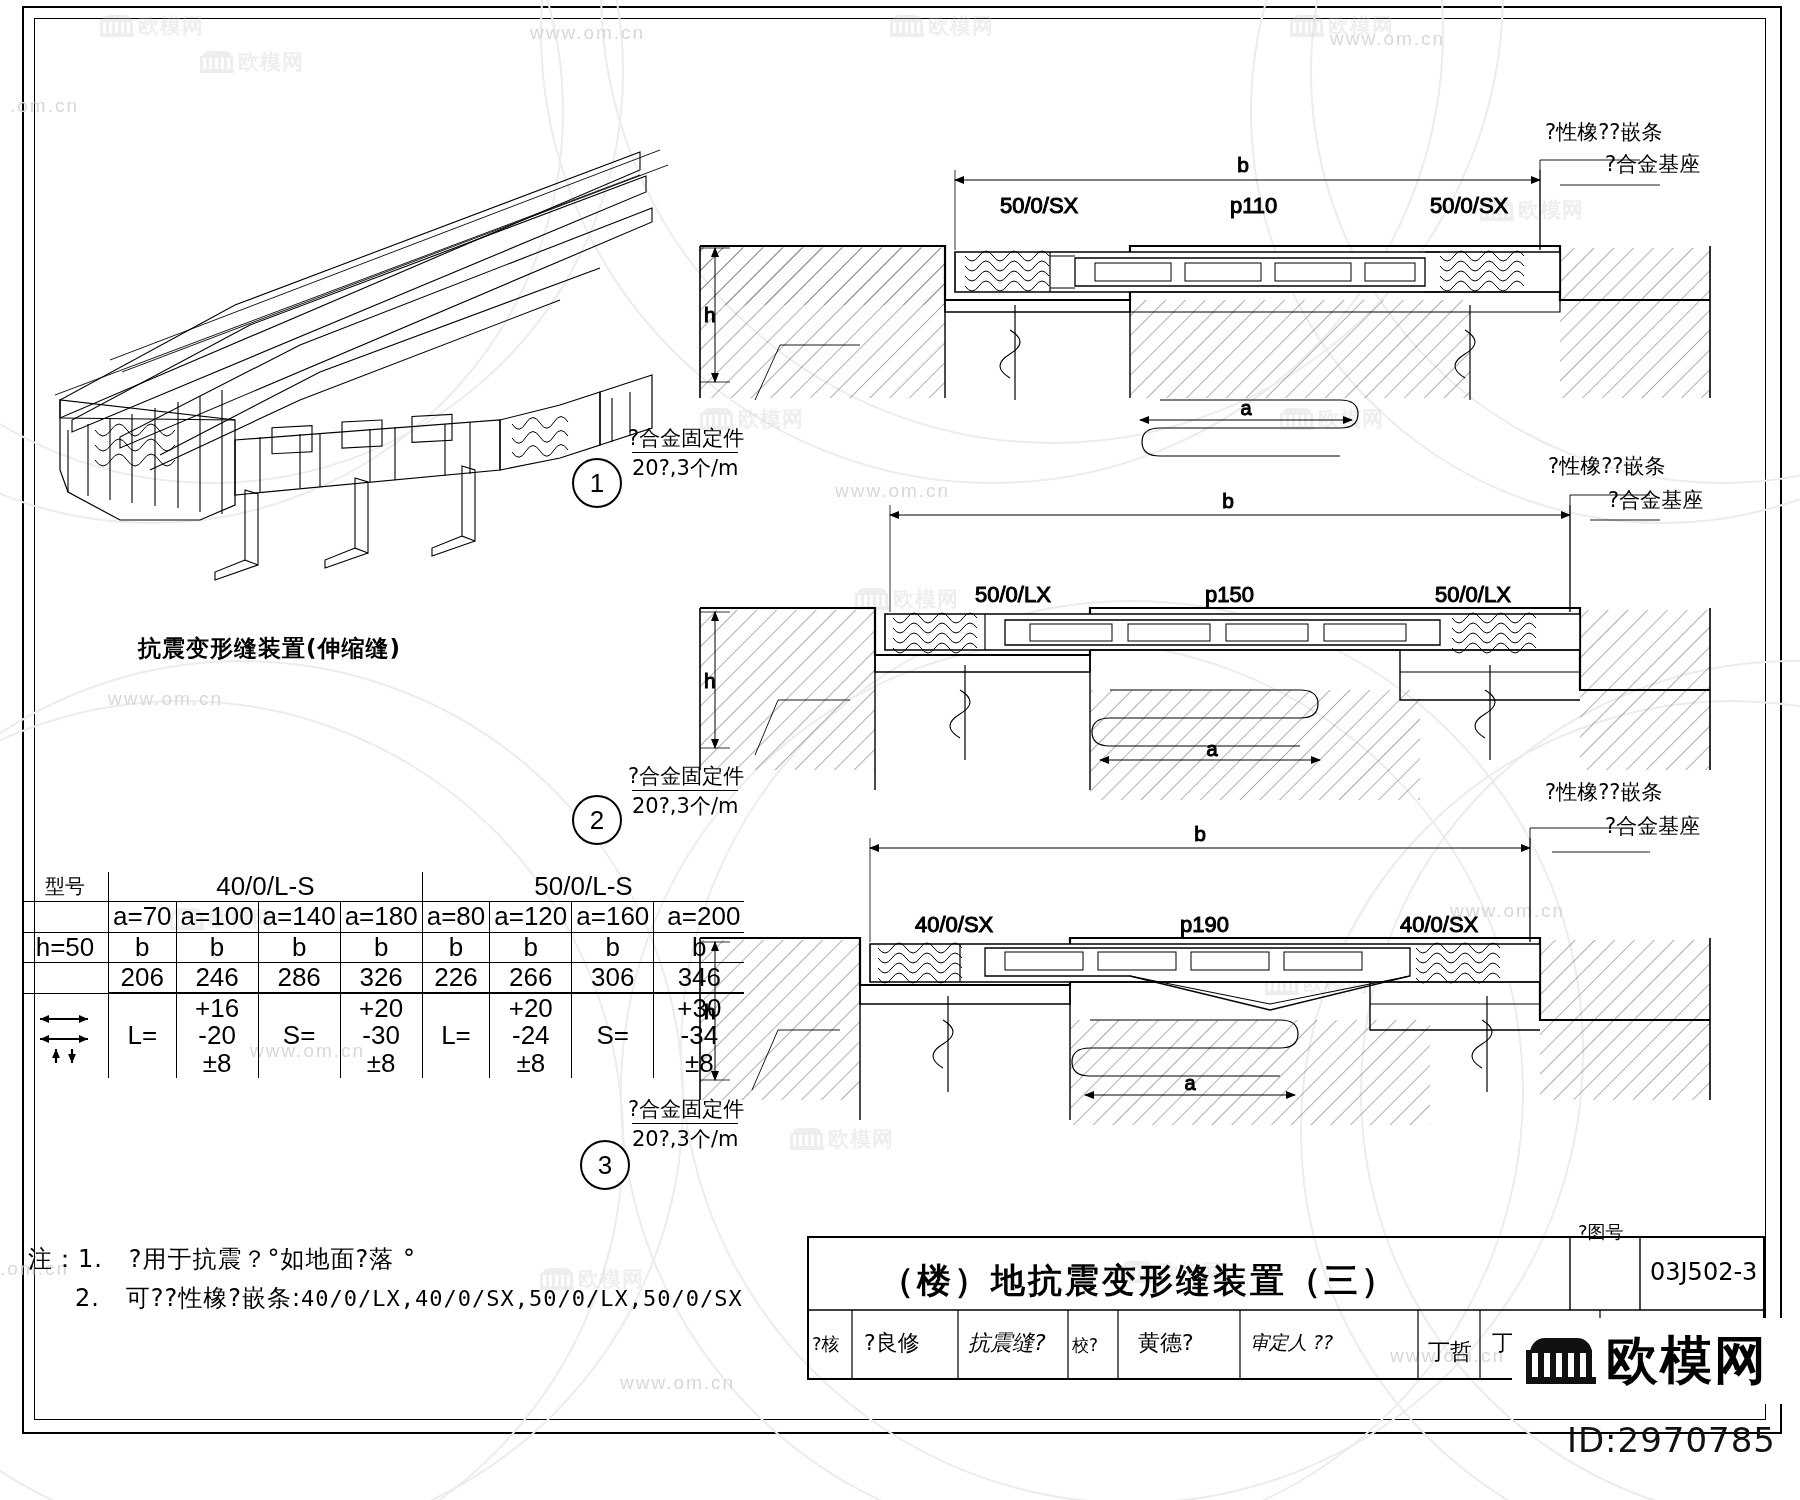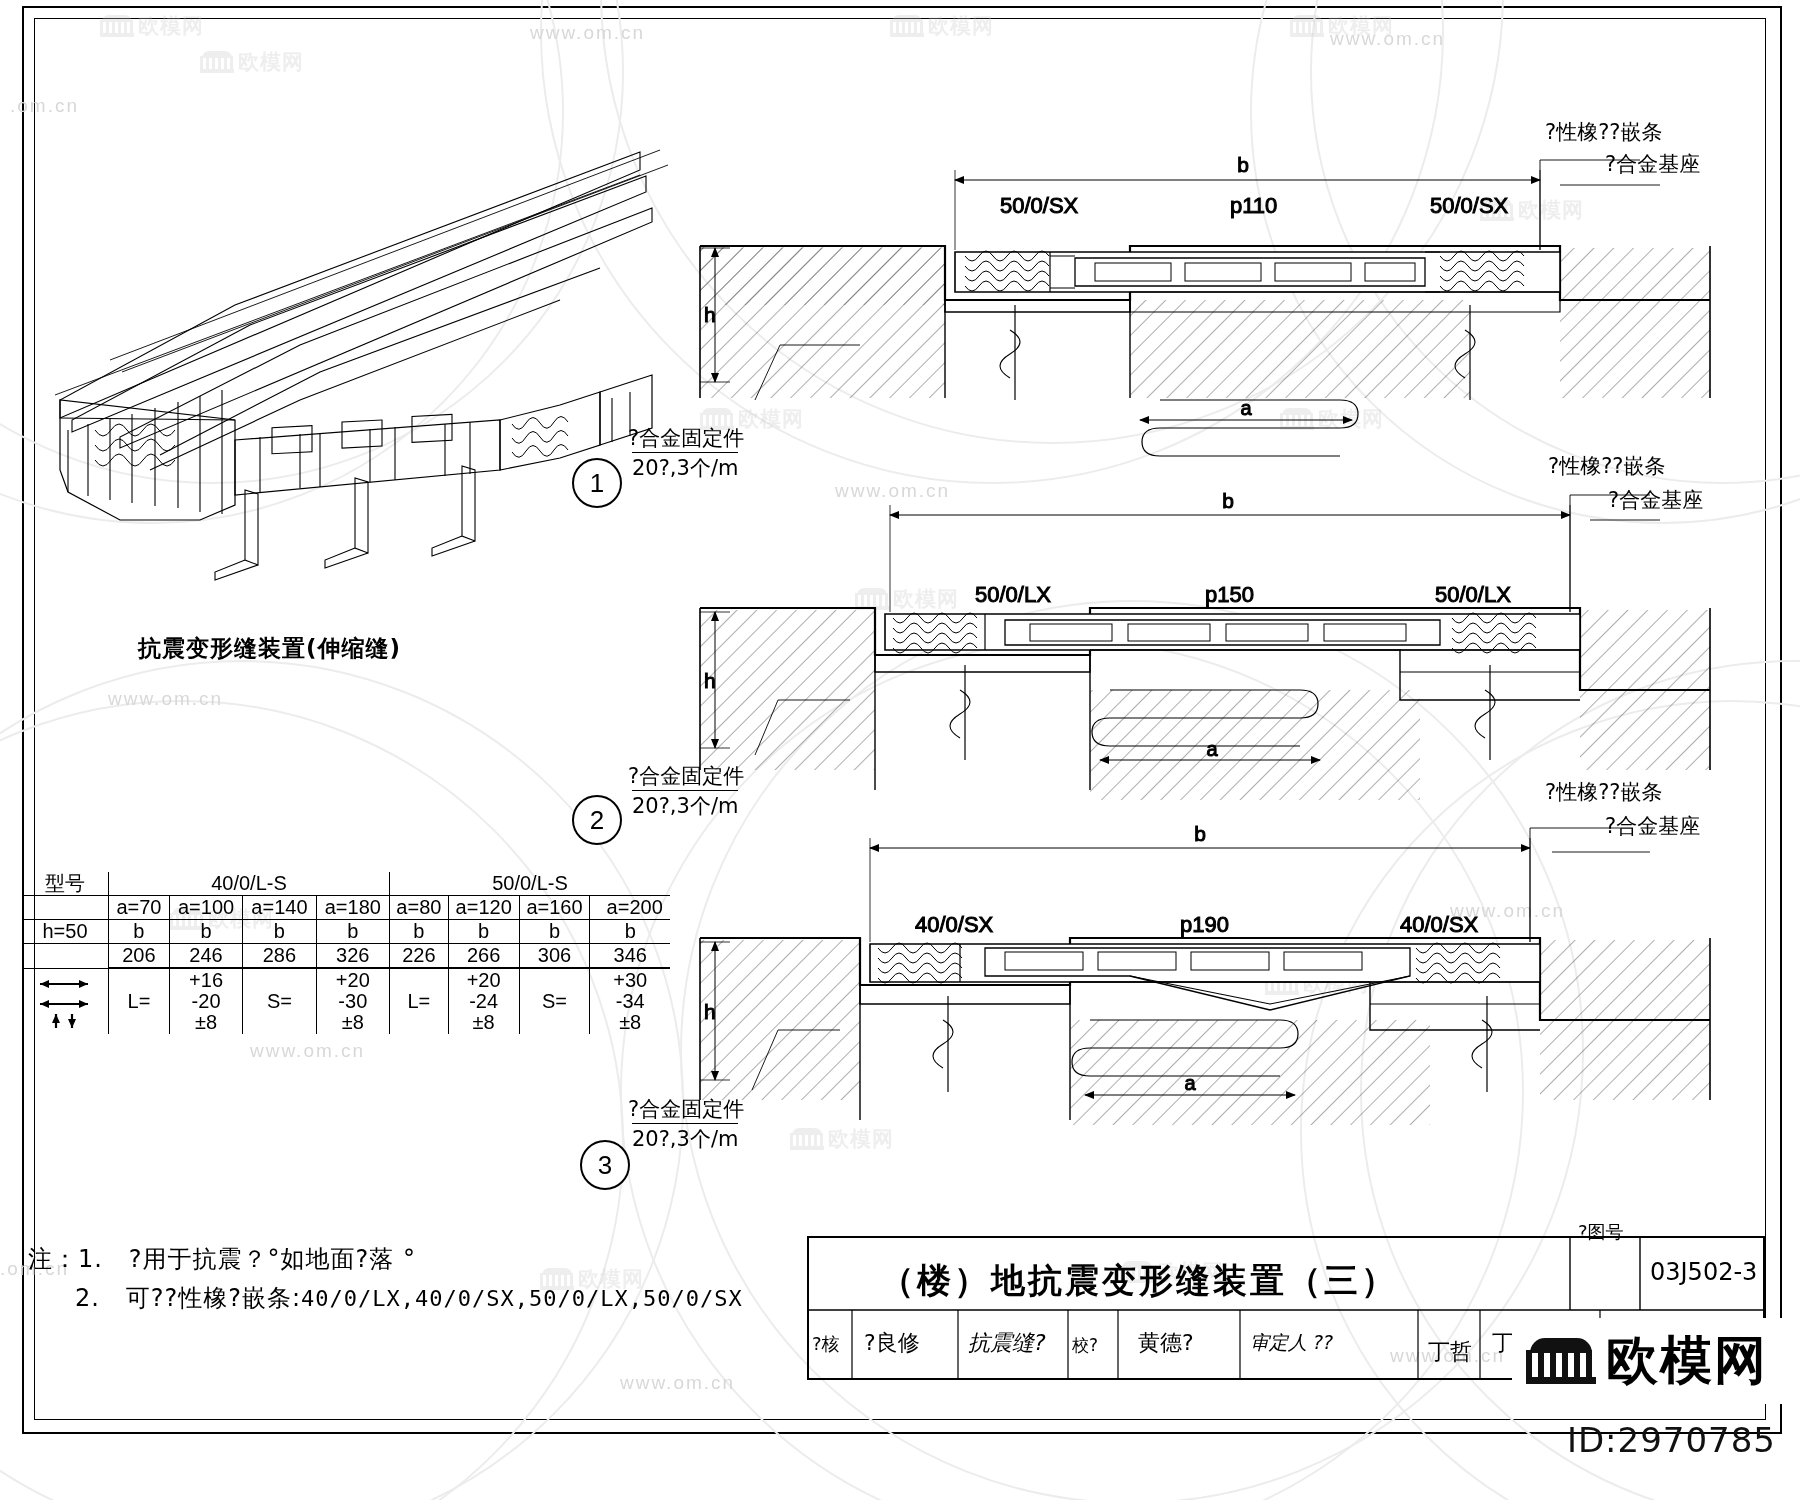--- a/index.html
+++ b/index.html
@@ -58,21 +58,21 @@
             font-family:"DejaVu Sans",sans-serif;}
   .tb-cell{position:absolute;z-index:25;font-size:22px;font-family:"DejaVu Sans",sans-serif;}
 
   .ann{position:absolute;z-index:22;font-size:21px;font-family:"DejaVu Sans",sans-serif;
        white-space:nowrap;letter-spacing:0px;}
 
   
   .ptable{position:absolute;left:22px;top:872px;z-index:22;border-collapse:collapse;
           font-family:"Liberation Sans",sans-serif;background:transparent;}
   .ptable td,.ptable th{border:1px solid #000;font-weight:normal;text-align:center;
-          font-size:20px;padding:1px 4px;line-height:1.05;}
+          font-size:26px;padding:1px 4px;line-height:1.05;}
   .ptable .thick-b{border-bottom:2px solid #000;}
   .ptable .cjk{font-family:"DejaVu Sans",sans-serif;font-size:20px;}
   .arrowcell{width:78px;}
   .arrowsvg{display:block;margin:0 auto;}
 
   
   .bub{position:absolute;z-index:22;width:46px;height:46px;border:2px solid #000;border-radius:50%;
        display:flex;align-items:center;justify-content:center;font-size:26px;background:#fff;
        font-family:"Liberation Sans",sans-serif;}
 </style>

